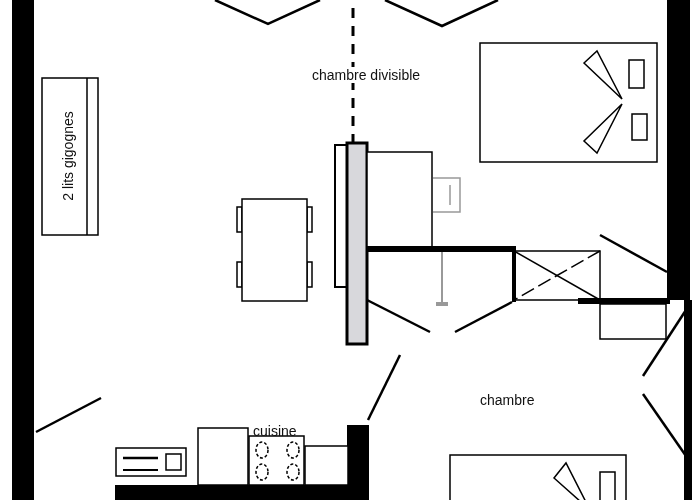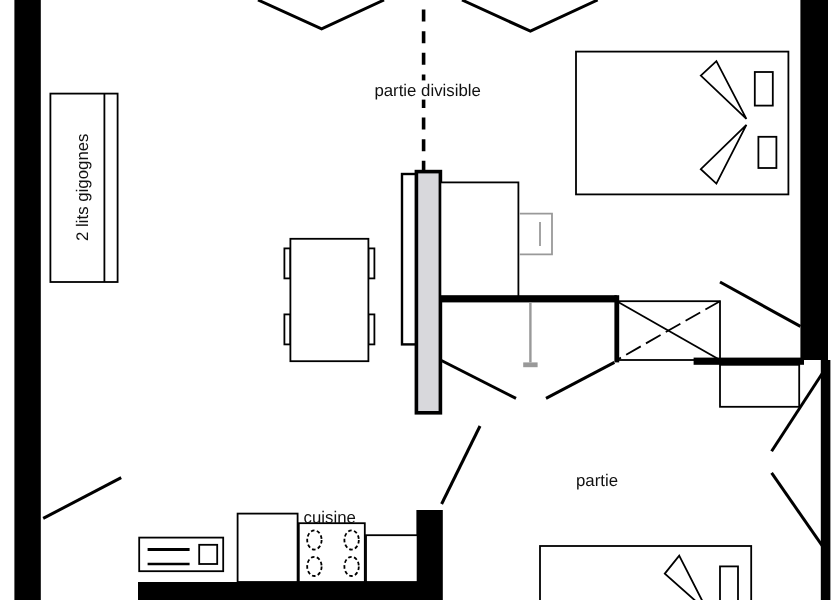--- a/index.html
+++ b/index.html
@@ -108,15 +108,15 @@
     <ellipse cx="293" cy="450" rx="6" ry="8" stroke-dasharray="3,2"></ellipse>
     <ellipse cx="262" cy="472" rx="6" ry="8" stroke-dasharray="3,2"></ellipse>
     <ellipse cx="293" cy="472" rx="6" ry="8" stroke-dasharray="3,2"></ellipse>
   </g>
   <g stroke="#000" stroke-width="1.5" fill="#fff">
     <rect x="305" y="446" width="43" height="39"></rect>
   </g>
 </svg>
 
 <div class="lbl-rot" style="left:13px; top:148px; width:110px; text-align:center;">2 lits gigognes</div>
-<div class="lbl" style="left:312px; top:67px; background:#fff;">partie divisible</div>
+<div class="lbl" style="left:312px; top:67px; background:#fff;">chambre divisible</div>
 <div class="lbl" style="left:253px; top:399px;margin-top:24px;">cuisine</div>
-<div class="lbl" style="left:480px; top:392px;">partie</div>
+<div class="lbl" style="left:480px; top:392px;">chambre</div>
 
 </body></html>

